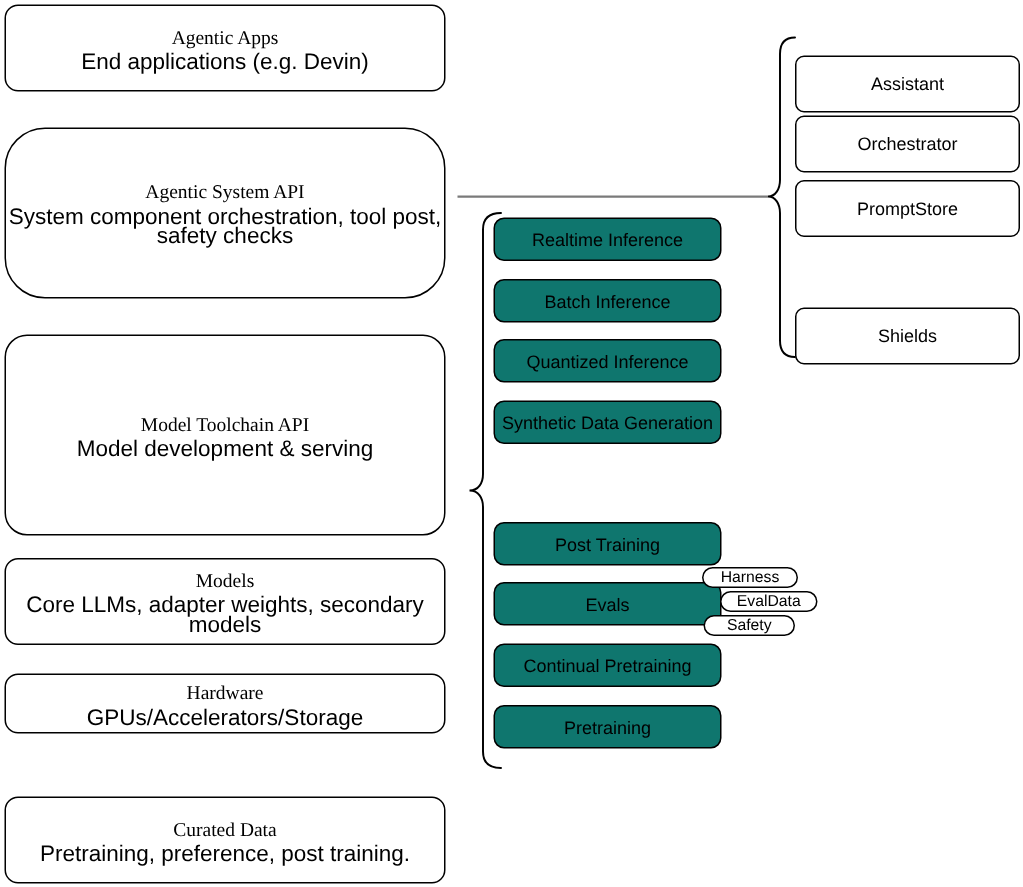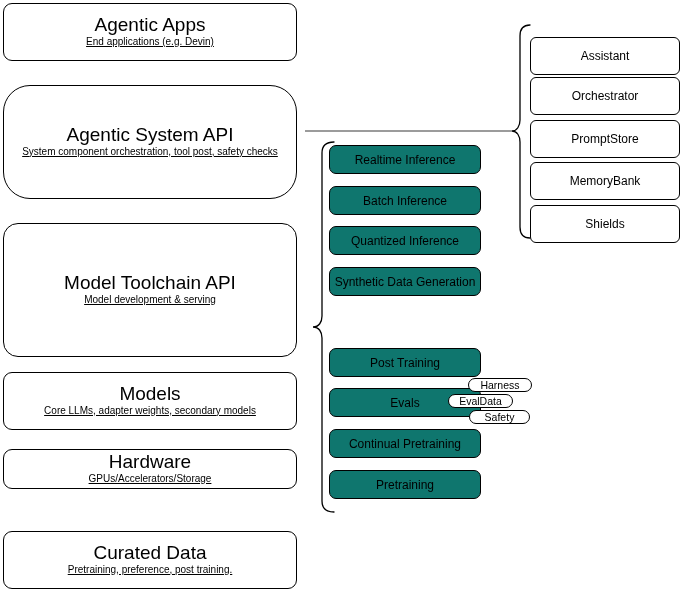--- a/index.html
+++ b/index.html
@@ -25,22 +25,22 @@
     width: 294px;
     border: 1.3px solid #000;
     background: #fff;
     display: flex;
     flex-direction: column;
     align-items: center;
     justify-content: center;
     text-align: center;
     box-sizing: border-box;
   }
-  .btitle { font-size: 19px; line-height: 16px; }
-  .bsub   { font-size: 10px; line-height: 13px; margin-top: 2px; text-decoration: underline; }
+  .btitle { font-size: 13px; line-height: 16px; font-family: Liberation Serif, serif; }
+  .bsub   { font-size: 15px; line-height: 13px; margin-top: 2px; }
   
   .mbox {
     position: absolute;
     left: 329px;
     width: 152px;
     height: 29px;
     border: 1.3px solid #000;
     border-radius: 7px;
     background: #0f766e;
     display: flex;
@@ -127,22 +127,21 @@
   <div class="mbox" style="top:145px">Realtime Inference</div>
   <div class="mbox" style="top:186px">Batch Inference</div>
   <div class="mbox" style="top:226px">Quantized Inference</div>
   <div class="mbox" style="top:267px">Synthetic Data Generation</div>
   <div class="mbox" style="top:348px">Post Training</div>
   <div class="mbox" style="top:388px">Evals</div>
   <div class="mbox" style="top:429px">Continual Pretraining</div>
   <div class="mbox" style="top:470px">Pretraining</div>
 
   <div class="pill" style="left:468px;top:378px;width:64px">Harness</div>
-  <div class="pill" style="left:448px;top:394px;width:65px">EvalData</div>
+  <div class="pill" style="left:480px;top:394px;width:65px">EvalData</div>
   <div class="pill" style="left:469px;top:410px;width:61px">Safety</div>
 
   <div class="rbox" style="top:37px">Assistant</div>
   <div class="rbox" style="top:77px">Orchestrator</div>
   <div class="rbox" style="top:120px">PromptStore</div>
-  <div class="rbox" style="top:162px">MemoryBank</div>
   <div class="rbox" style="top:205px">Shields</div>
 
 </div>
 
 </body></html>

